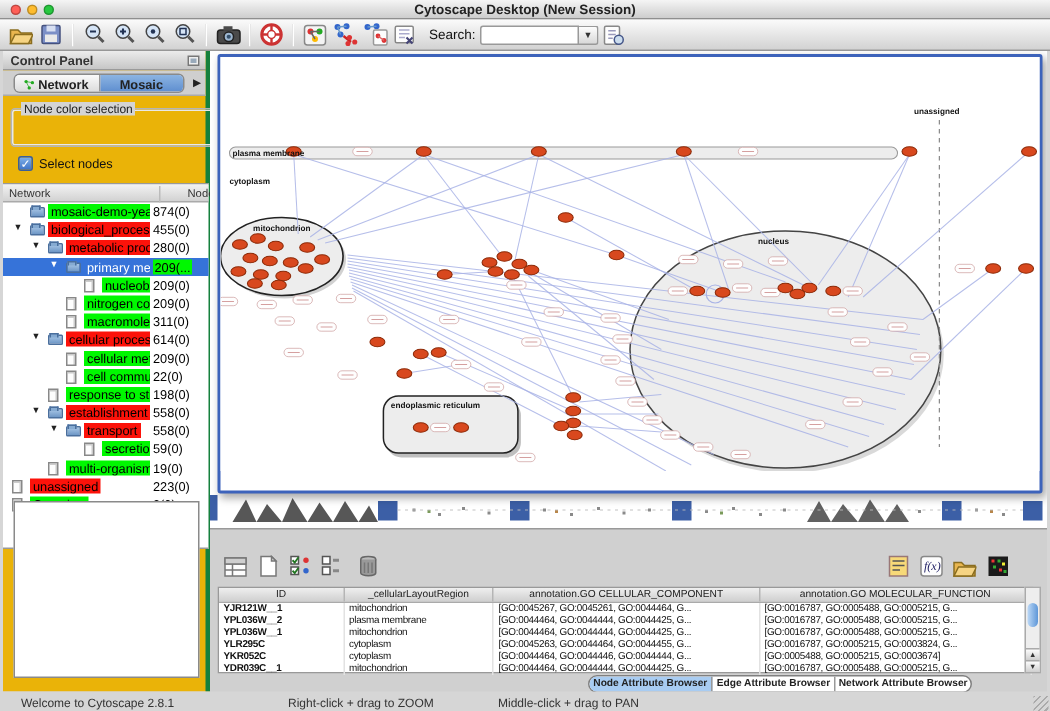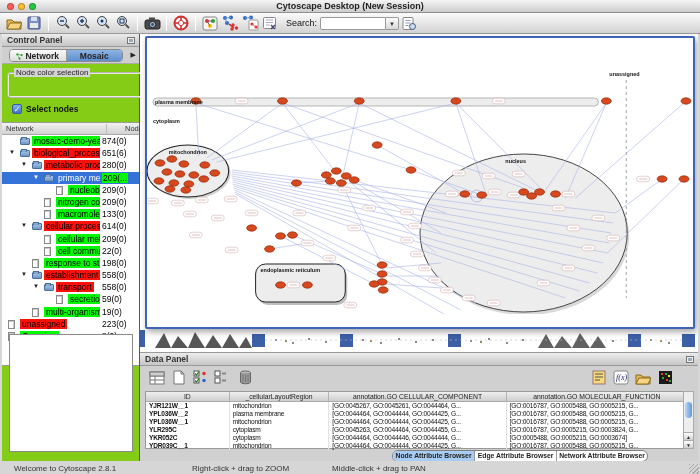--- a/index.html
+++ b/index.html
@@ -11,39 +11,39 @@
 .light{width:7px;height:7px;border-radius:50%;border:1px solid rgba(0,0,0,.25)}
 .l-red{background:#ff5f57}.l-yel{background:#febc2e}.l-grn{background:#28c840}
 #toolbar{position:absolute;left:0;top:13px;right:0;height:21px;background:linear-gradient(#fbfbfb,#d2d2d2);border-bottom:1px solid #979797;display:flex;align-items:center;padding:0 4px}
 .tbi{width:18px;height:17px;display:inline-flex;align-items:center;justify-content:center;margin:0 1px}
 .tbsep{width:1px;height:15px;background:#aaa;border-right:1px solid #fff;margin:0 4px}
 #search-wrap{display:flex;align-items:center;margin-left:6px}
 #search-label{font-size:9px;margin-right:3px}
 #search-input{width:66px;height:13px;border:1px solid #999;border-radius:2px 0 0 2px;font-size:9px;padding:0 2px;background:#fff}
 #search-arrow{width:13px;height:13px;border:1px solid #999;border-left:none;border-radius:0 2px 2px 0;background:linear-gradient(#fdfdfd,#d8d8d8);font-size:6px;line-height:12px;text-align:center;color:#333}
 
-#control-panel{position:absolute;left:2px;top:34px;width:138px;height:427px;background:#84cc16;border-right:1px solid #15803d}
+#control-panel{position:absolute;left:2px;top:34px;width:138px;height:427px;background:#eab308;border-right:3px solid #15803d}
 .panel-hdr{height:13px;background:linear-gradient(#ececec,#c6c6c6);border-bottom:1px solid #9a9a9a;font-size:8.5px;font-weight:bold;color:#333;line-height:13px;padding-left:5px;position:relative}
 .float-ico{position:absolute;right:4px;top:3px;width:8px;height:7px;border:1px solid #777;background:#eee}
 .float-ico:before{content:"";position:absolute;left:1px;top:1px;width:4px;height:3px;background:#9ab}
 #cp-tabs{position:absolute;left:0;top:13px;width:100%;height:17px;background:#cfcfcf;border-bottom:1px solid #aaa}
 #seg{position:absolute;left:7px;top:2px;width:114px;height:13px;border:1px solid #8a8a8a;border-radius:4px;display:flex;overflow:hidden;background:#e8e8e8}
 .seg-cell{flex:1;text-align:center;font-size:8.5px;font-weight:bold;line-height:12px;color:#222}
 .seg-cell.sel{background:linear-gradient(#8cb4e2,#5f8fd0)}
 .seg-cell:first-child{border-right:1px solid #999;background:linear-gradient(#fafafa,#dcdcdc)}
 .seg-cell:first-child.sel{background:linear-gradient(#8cb4e2,#5f8fd0)}
 #tab-arrow{position:absolute;right:3px;top:4px;font-size:7px;color:#222}
 .net-glyph{display:inline-block;width:7px;height:7px;margin-right:2px;vertical-align:-1px}
 #groupbox{position:absolute;left:5px;top:38px;width:136px;height:26px;border:1px solid #b5b5b5;border-radius:3px;box-shadow:inset 0 0 0 1px #e8e8e8}
 #groupbox-label{position:absolute;left:6px;top:-5px;background:#d4d4d4;padding:0 2px;font-size:8px;color:#222}
 #combo{position:absolute;left:6px;top:6px;width:114px;height:15px;background:#fff;border:1px solid #9a9a9a;border-radius:3px;font-size:8.5px;line-height:13px;padding-left:6px;color:#111}
 #combo-step{position:absolute;right:-1px;top:-1px;width:13px;height:15px;background:linear-gradient(#9ec4ee,#4a7fd0);border-radius:0 3px 3px 0;border:1px solid #44639a;color:#fff;font-size:4.5px;line-height:6px;text-align:center;padding-top:1px}
 #cb-row{position:absolute;left:10px;top:70px;display:flex;align-items:center;gap:4px}
 #checkbox{width:10px;height:10px;background:linear-gradient(#7fb0e8,#3f74c8);border:1px solid #3a5f9a;border-radius:2px;color:#fff;font-size:8px;line-height:10px;text-align:center}
-#cb-label{font-size:8.5px;font-weight:bold}
+#cb-label{font-size:8.5px;font-weight:normal}
 #tree{position:absolute;left:0;top:88px;width:137px;height:244px;background:#fff;border-top:1px solid #999;border-bottom:1px solid #999}
 #tree-hdr{height:12px;background:linear-gradient(#f2f2f2,#d2d2d2);border-bottom:1px solid #aaa;font-size:7.5px;color:#333;position:relative}
 #tree-hdr .c1{position:absolute;left:4px;top:1px}
 #tree-hdr .c2{position:absolute;left:104px;top:1px;border-left:1px solid #bbb;padding-left:18px;height:11px}
 .trow{position:relative;height:12.2px;font-size:8.5px;white-space:nowrap}
 .trow.sel{background:#3673d9}
 .trow .exp{position:absolute;top:2px;font-size:6px;color:#222}
 .trow.sel .exp{color:#fff}
 .t-folder{position:absolute;top:3px;width:10px;height:7px;background:linear-gradient(#a8c6e6,#6e97c6);border:1px solid #4a6f9d;border-radius:1px}
 .t-folder:before{content:"";position:absolute;left:0;top:-2px;width:4px;height:2px;background:#86abd2;border:1px solid #4a6f9d;border-bottom:none}
@@ -250,21 +250,21 @@
     <div id="tree-rows">
         <div class="trow">
           <span class="t-folder" style="left: 18px;"></span>
           <span class="t-label hl-green" style="left: 30px; max-width: 68px;">mosaic-demo-yeast</span>
           <span class="t-count">874(0)</span>
         </div>
         <div class="trow">
           <span class="exp" style="left: 7px;">▼</span>
           <span class="t-folder" style="left: 18px;"></span>
           <span class="t-label hl-red" style="left: 30px; max-width: 68px;">biological_process</span>
-          <span class="t-count">651(6)</span>
+          <span class="t-count">455(0)</span>
         </div>
         <div class="trow">
           <span class="exp" style="left: 19px;">▼</span>
           <span class="t-folder" style="left: 30px;"></span>
           <span class="t-label hl-red" style="left: 42px; max-width: 56px;">metabolic process</span>
           <span class="t-count">280(0)</span>
         </div>
         <div class="trow sel">
           <span class="exp" style="left: 31px;">▼</span>
           <span class="t-folder" style="left: 42px;"></span>
@@ -277,21 +277,21 @@
           <span class="t-count">209(0)</span>
         </div>
         <div class="trow">
           <span class="t-file" style="left: 42px;"></span>
           <span class="t-label hl-green" style="left: 54px; max-width: 44px;">nitrogen compo</span>
           <span class="t-count">209(0)</span>
         </div>
         <div class="trow">
           <span class="t-file" style="left: 42px;"></span>
           <span class="t-label hl-green" style="left: 54px; max-width: 44px;">macromolecule</span>
-          <span class="t-count">133(0)</span>
+          <span class="t-count">311(0)</span>
         </div>
         <div class="trow">
           <span class="exp" style="left: 19px;">▼</span>
           <span class="t-folder" style="left: 30px;"></span>
           <span class="t-label hl-red" style="left: 42px; max-width: 56px;">cellular process</span>
           <span class="t-count">614(0)</span>
         </div>
         <div class="trow">
           <span class="t-file" style="left: 42px;"></span>
           <span class="t-label hl-green" style="left: 54px; max-width: 44px;">cellular metabol</span>
@@ -573,24 +573,20 @@
           <text x="41" y="116" font-size="5.5" font-weight="bold" fill="#111" text-anchor="middle" font-family="Liberation Sans, sans-serif">mitochondrion</text>
           <text x="370" y="125" font-size="5.5" font-weight="bold" fill="#111" text-anchor="middle" font-family="Liberation Sans, sans-serif">nucleus</text>
           <text x="114" y="234" font-size="5.5" font-weight="bold" fill="#111" text-anchor="start" font-family="Liberation Sans, sans-serif">endoplasmic reticulum</text>
           <text x="464" y="38" font-size="5.5" font-weight="bold" fill="#111" text-anchor="start" font-family="Liberation Sans, sans-serif">unassigned</text>
         </svg>
     </div>
   </div>
 </div>
 
 <div id="data-panel">
-  <div class="panel-hdr">
-    <span>Data Panel</span>
-    <span class="float-ico"></span>
-  </div>
   <div id="dp-toolbar">
     <span class="dpi" style="left:8px">
         <svg width="16" height="14">
           <rect x="1" y="1" width="14" height="12" fill="#fdfdfd" stroke="#777"></rect>
           <line x1="1" y1="5" x2="15" y2="5" stroke="#777"></line>
           <line x1="1" y1="9" x2="15" y2="9" stroke="#777"></line>
           <line x1="6" y1="1" x2="6" y2="13" stroke="#777"></line>
           <rect x="1" y="1" width="14" height="4" fill="#cfcfcf" stroke="#777"></rect>
         </svg>
       </span>

